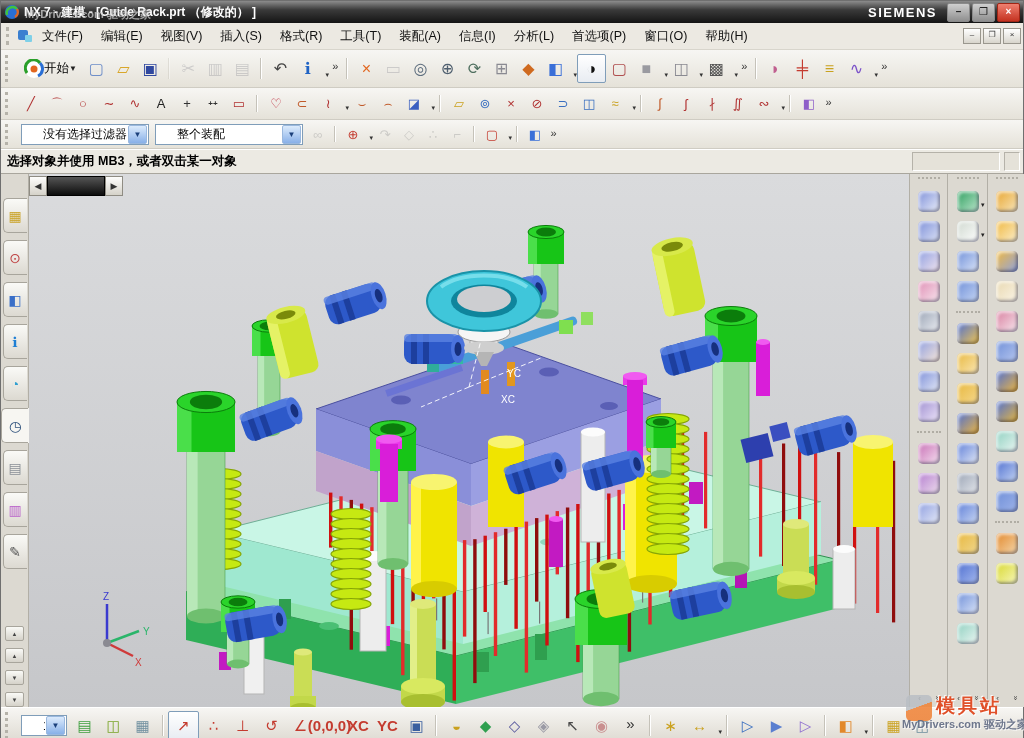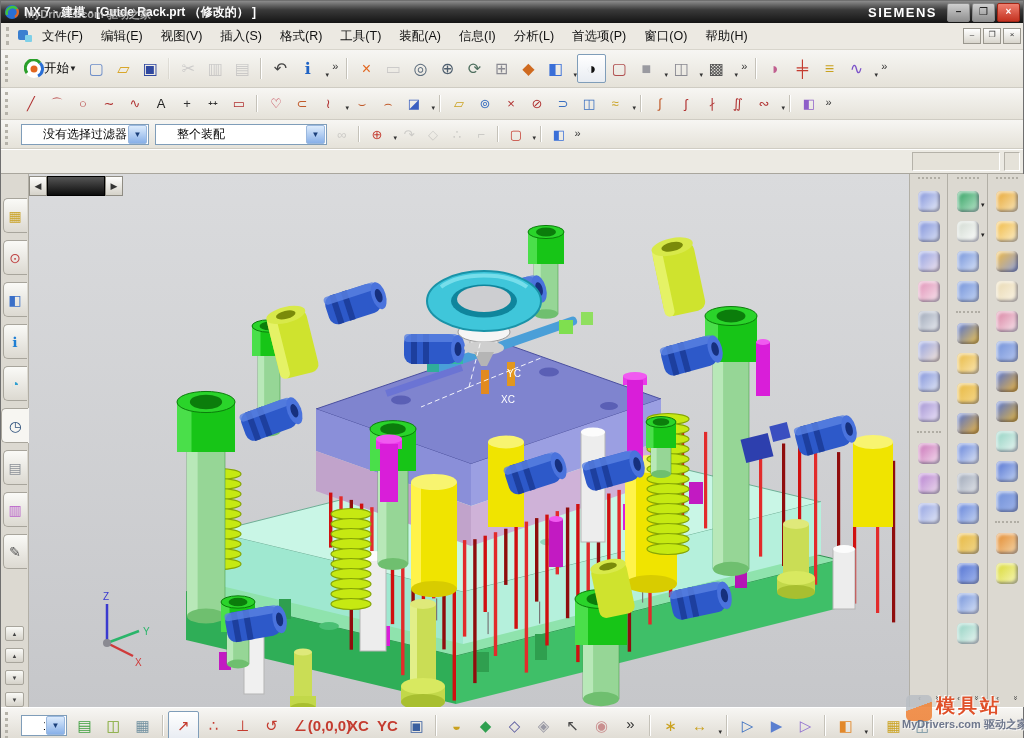--- a/index.html
+++ b/index.html
@@ -319,21 +319,21 @@
         </div>
       </div>
   </div>
 
   <div class="tb row3">
     <div class="grip"></div>
     <div class="combo" style="width:128px">
       <span class="cval">没有选择过滤器</span>
       <span class="arrow">▼</span>
     </div>
-    <div class="combo" style="width:172px">
+    <div class="combo" style="width:148px">
       <span class="cval">整个装配</span>
       <span class="arrow">▼</span>
     </div>
     <div style="display:flex;align-items:center;height:100%">
 
     <div class="tbtn dis">
           <span style="color: rgb(154, 154, 154);">∞</span>
         </div>
         <div class="tbtn dd sep">
           <span style="color: rgb(196, 59, 47);">⊕</span>
@@ -356,20 +356,21 @@
         <div class="tbtn sep">
           <span style="color: rgb(58, 111, 216);">◧</span>
         </div>
         <div class="tbtn ovf">
           <span style="color: rgb(51, 51, 51);">»</span>
         </div>
       </div>
   </div>
 
   <div class="promptbar">
+    <span>选择对象并使用 MB3，或者双击某一对象</span>
     <div class="pcell w1"></div>
     <div class="pcell w2"></div>
   </div>
 
   <div class="main">
 
     <div class="resbar">
       <div style="display:contents">
         
       <div class="ritem">

